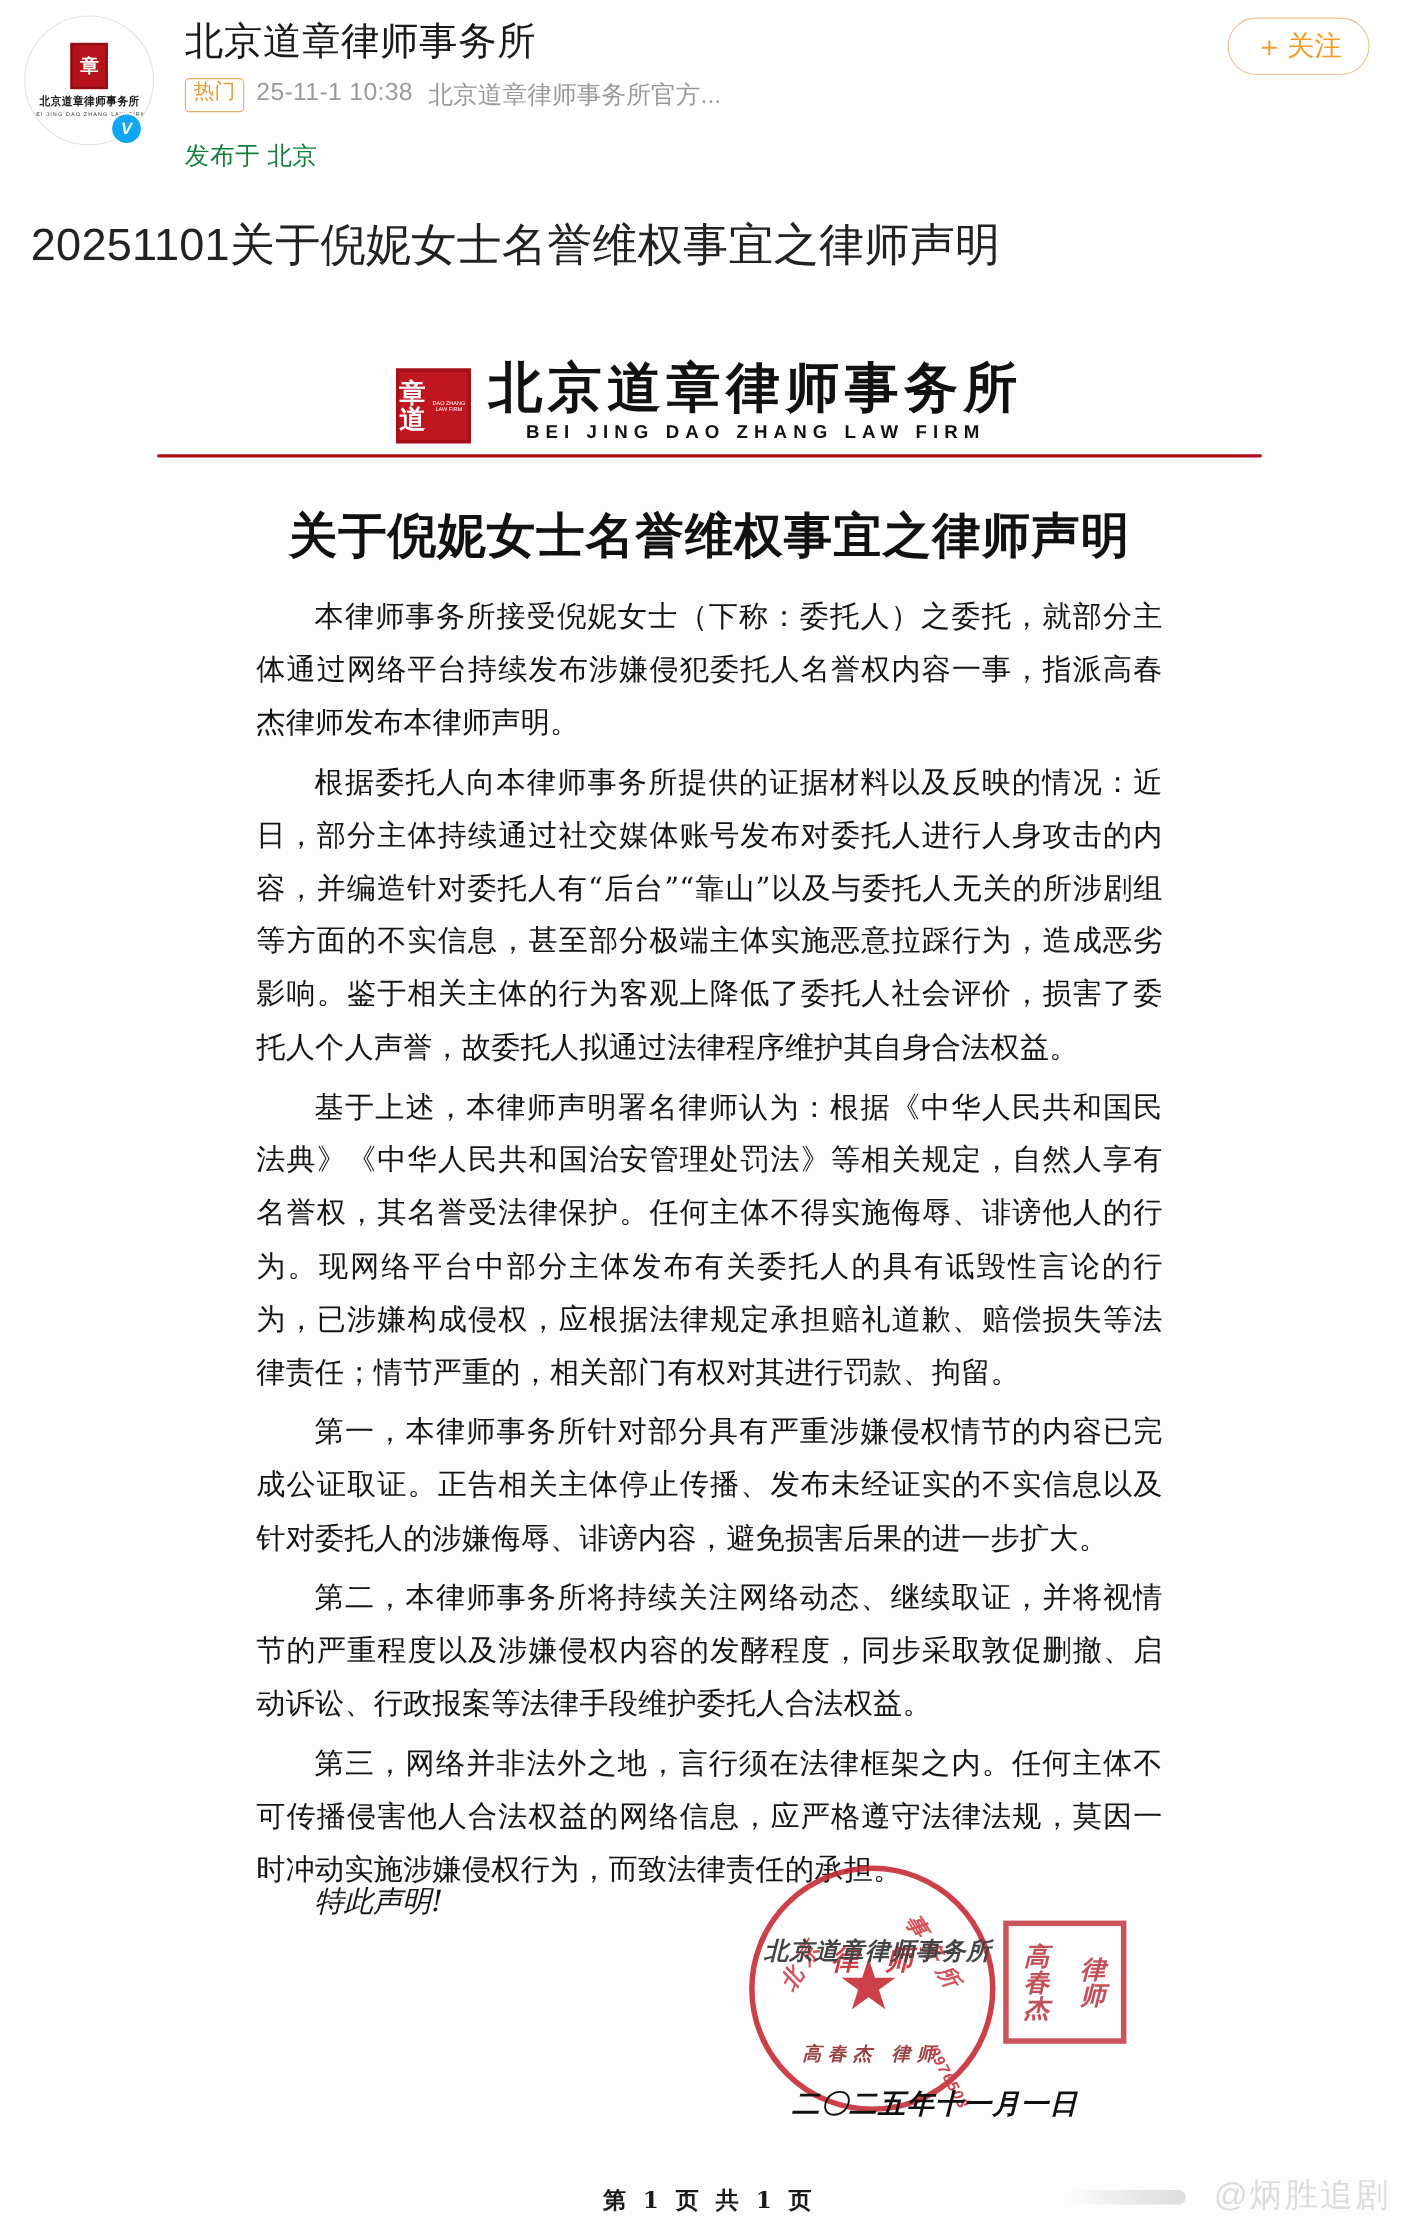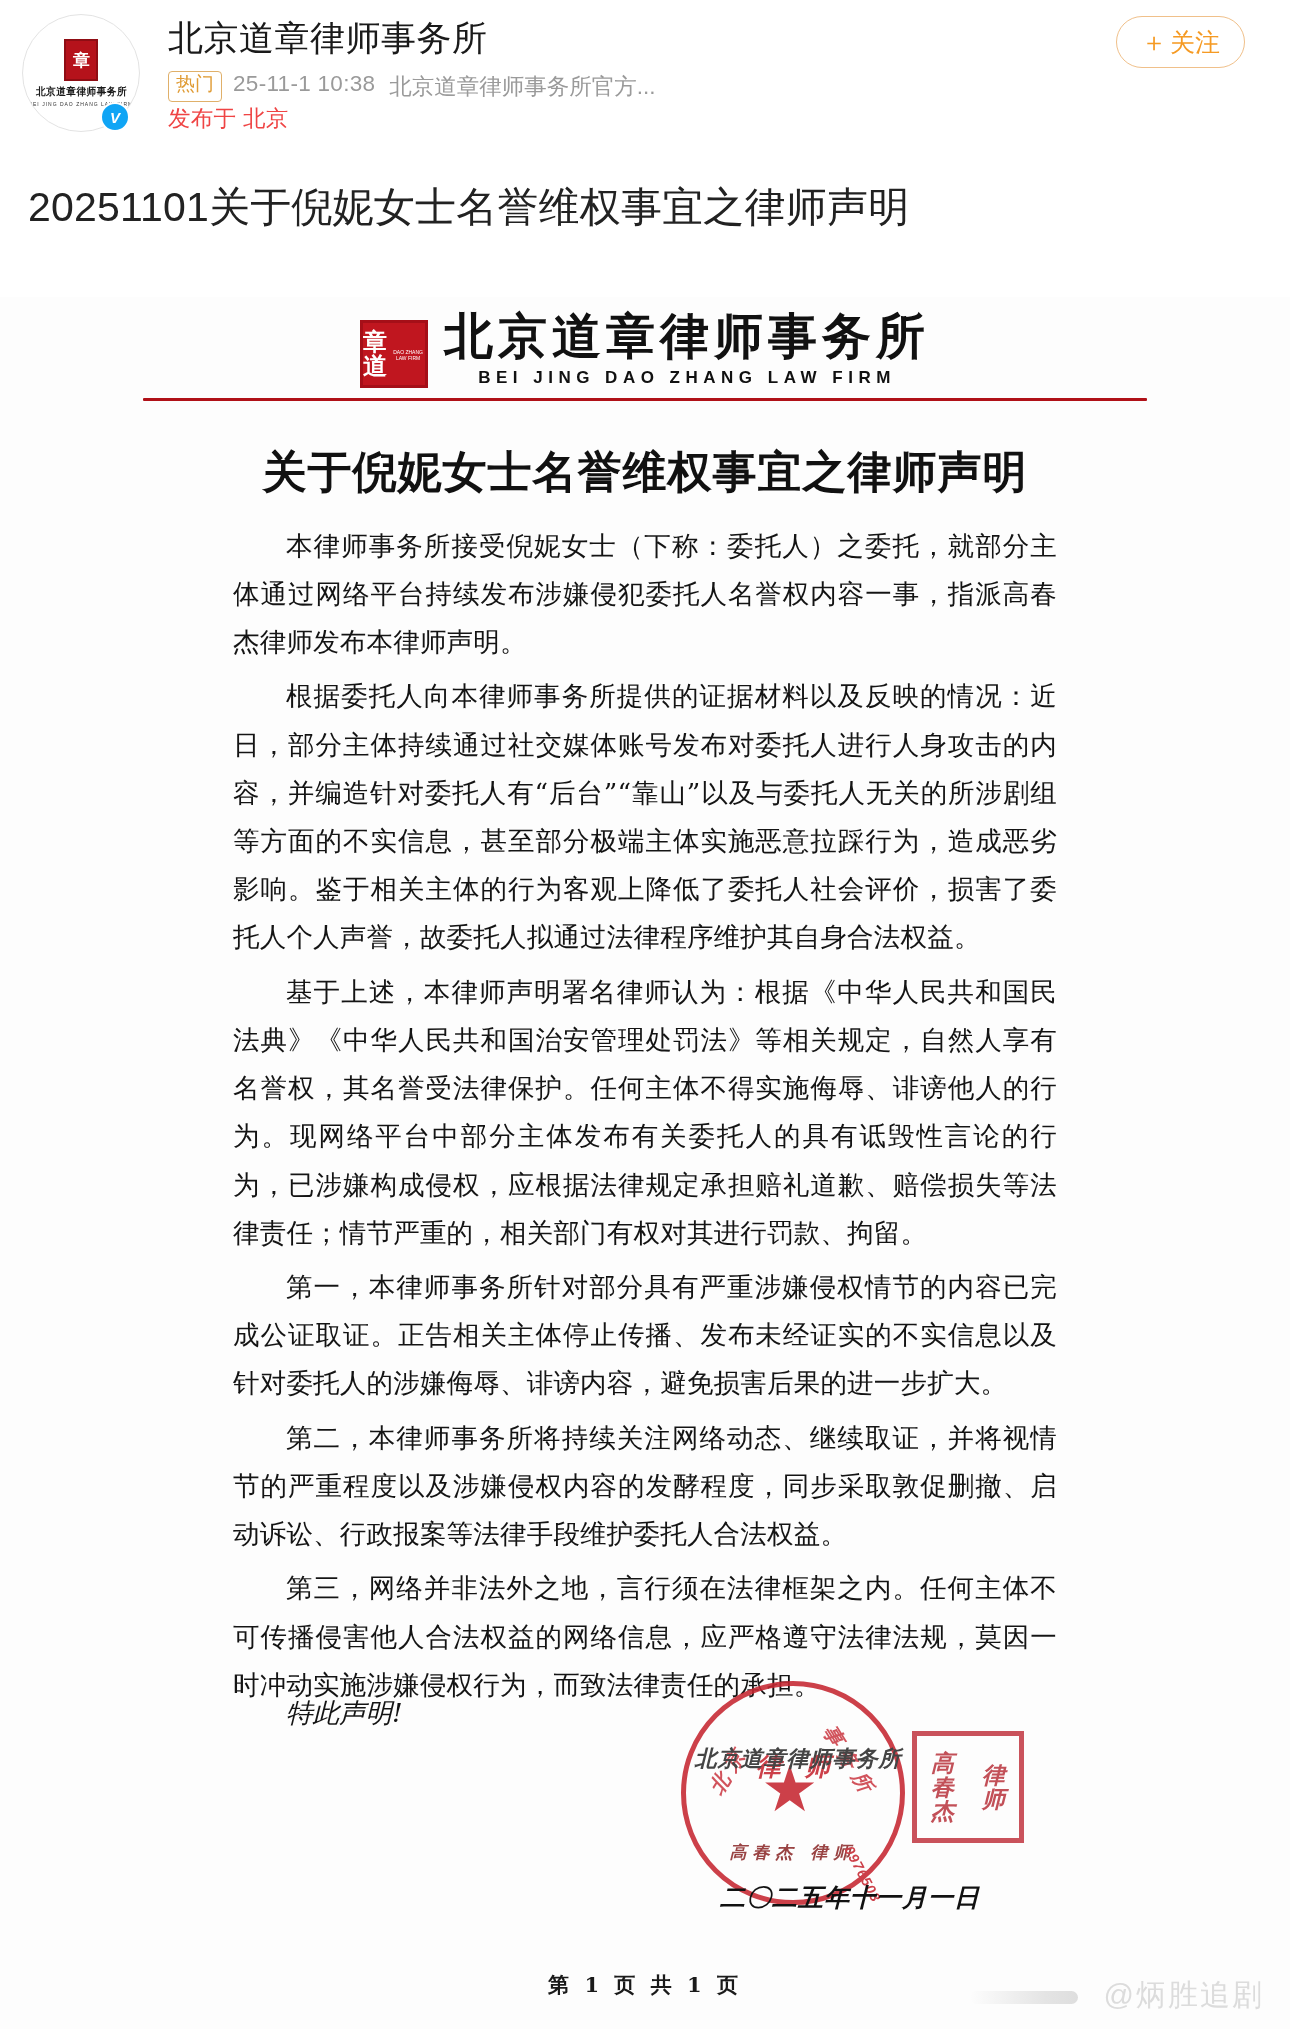--- a/index.html
+++ b/index.html
@@ -48,21 +48,21 @@
   .meta { flex:1; padding-left:18px; padding-top:4px; min-width:0; }
   .username { font-size:35px; color:#1a1a1a; font-weight:400; line-height:1.15; letter-spacing:.5px; }
   .sub-line { display:flex; margin-top:13px; }
   .hot-badge {
     border:1px solid #e0b06a; color:#e09c36; border-radius:4px;
     font-size:19px; padding:2px 7px 3px 7px; line-height:1;
     margin-right:11px; white-space:nowrap;
   }
   .timestamp { font-size:22.5px; color:#9a9a9a; white-space:nowrap; letter-spacing:.3px; }
   .source { font-size:22.5px; color:#9a9a9a; margin-left:14px; white-space:nowrap; overflow:hidden; }
-  .region { font-size:22.5px; color:#ef4444; margin-top:1px; letter-spacing:.3px; }
+  .region { font-size:22.5px; color:#15803d; margin-top:24px; letter-spacing:.3px; }
 
   .follow-btn {
     position:absolute; right:45px; top:16px;
     border:1.5px solid #f0c08a; border-radius:30px;
     color:#f59a23; background:#fff;
     font-size:25px; padding:12px 24px; line-height:1;
     display:flex; align-items:center; gap:3px; white-space:nowrap;
   }
   .follow-btn .plus { font-size:26px; line-height:1; }
 

